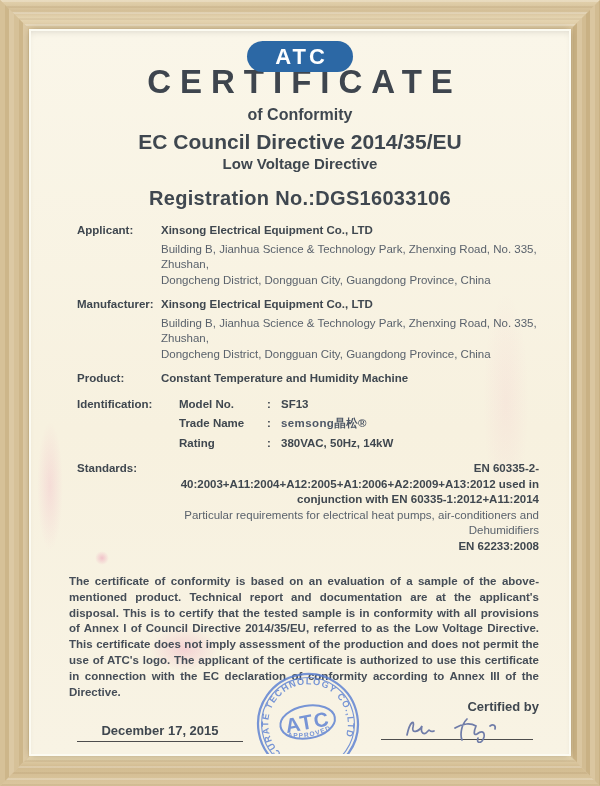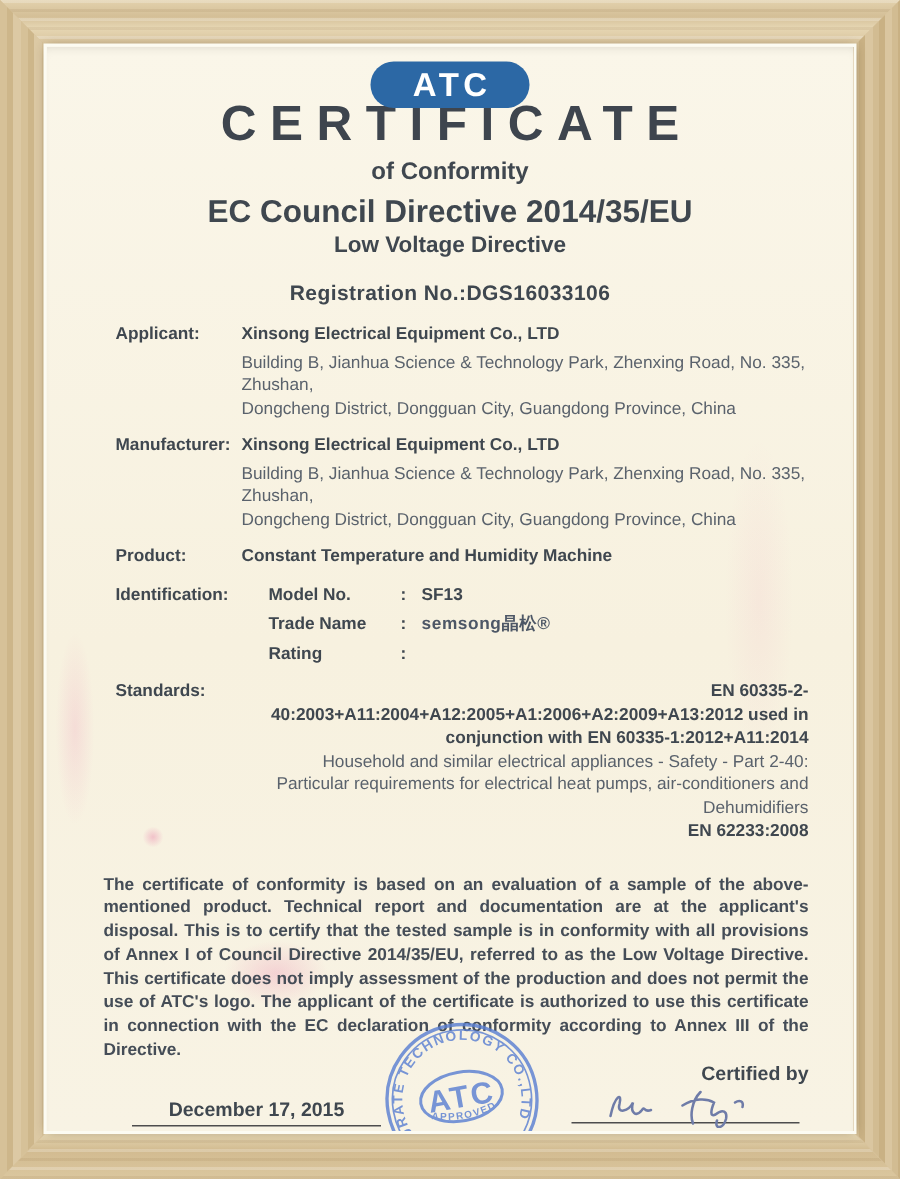--- a/index.html
+++ b/index.html
@@ -37,21 +37,21 @@
   
   .header{text-align:center;}
   .atc-pill{display:flex;align-items:center;justify-content:center;
     width:106px;height:31px;margin:2px auto -7px auto;border-radius:16px;
     background:#2c68a5;position:relative;z-index:2;}
   .atc-pill span{color:#fff;font-weight:bold;font-size:22px;letter-spacing:3px;padding-left:3px;}
   .cert-title{font-size:33px;font-weight:bold;letter-spacing:9px;color:#3e454e;margin-right:-9px;line-height:34px;}
   .sub1{font-size:16px;font-weight:bold;color:#3f474f;margin-top:7px;}
   .sub2{font-size:21px;font-weight:bold;color:#3f474f;margin-top:6px;}
   .sub3{font-size:15px;font-weight:bold;color:#3f474f;margin-top:1px;}
-  .reg{font-size:14px;font-weight:bold;color:#3f474f;margin-top:15px;letter-spacing:.3px;}
+  .reg{font-size:20px;font-weight:bold;color:#3f474f;margin-top:15px;letter-spacing:.3px;}
   
   .info{margin:13px 0 0 16px;font-size:11.5px;line-height:15.5px;}
   .row{display:grid;grid-template-columns:84px 1fr;margin-bottom:9px;}
   .lbl{font-weight:bold;color:#3f474f;}
   .val-name{font-weight:bold;color:#3f474f;margin-bottom:3px;}
   .addr{color:#5a626c;}
   .id-row{display:grid;grid-template-columns:88px 14px 1fr;margin-bottom:4px;padding-left:18px;}
   .id-name{font-weight:bold;color:#3f474f;}
   .id-sep{font-weight:bold;color:#3f474f;}
   .id-val{font-weight:bold;color:#3f474f;}
@@ -60,21 +60,21 @@
   .std-line.b{font-weight:bold;color:#3f474f;}
   
   .statement{margin:20px 0 0 8px;font-size:11.5px;line-height:15.8px;font-weight:bold;
     color:#454d57;text-align:justify;}
   
   .footer{position:relative;height:152px;margin-top:3px;font-size:11px;}
   .certified{position:absolute;top:-4px;right:0;width:150px;text-align:right;
     font-weight:bold;font-size:13px;color:#3f474f;}
   .sig-box{position:absolute;top:10px;right:6px;width:152px;height:26px;
     border-bottom:1.5px solid #4d4d4d;text-align:center;}
-  .date-box{position:absolute;top:20px;left:27px;width:166px;text-align:center;}
+  .date-box{position:absolute;top:20px;left:16px;width:166px;text-align:center;}
   .date-val{font-weight:bold;font-size:13px;color:#3f474f;border-bottom:1.5px solid #4d4d4d;padding-bottom:3px;}
   .stamp{position:absolute;left:194px;top:-32px;opacity:.82;transform:rotate(-10deg);pointer-events:none;}
 </style>
 </head>
 <body>
 
 <div class="wood wood-top">
     <div class="grain-h"></div>
   </div>
 <div class="wood wood-bottom">
@@ -132,28 +132,28 @@
             <span class="id-val">SF13</span>
           </div>
           <div class="id-row">
             <span class="id-name">Trade Name</span>
             <span class="id-sep">:</span>
             <span class="id-val brand">semsong晶松®</span>
           </div>
           <div class="id-row">
             <span class="id-name">Rating</span>
             <span class="id-sep">:</span>
+            <span class="id-val">380VAC, 50Hz, 14kW</span>
           </div>
         </div>
       </div>
       <div class="row" style="margin-bottom:0;">
         <div class="lbl">Standards:</div>
         <div>
             <div class="std-line b">EN 60335-2-40:2003+A11:2004+A12:2005+A1:2006+A2:2009+A13:2012 used in conjunction with EN 60335-1:2012+A11:2014</div>
-            <div class="std-line">Household and similar electrical appliances - Safety - Part 2-40:</div>
             <div class="std-line">Particular requirements for electrical heat pumps, air-conditioners and Dehumidifiers</div>
             <div class="std-line b">EN 62233:2008</div>
           </div>
       </div>
     </div>
 
     <div class="statement">The certificate of conformity is based on an evaluation of a sample of the above-mentioned product. Technical report and documentation are at the applicant's disposal. This is to certify that the tested sample is in conformity with all provisions of Annex I of Council Directive 2014/35/EU, referred to as the Low Voltage Directive. This certificate does not imply assessment of the production and does not permit the use of ATC's logo. The applicant of the certificate is authorized to use this certificate in connection with the EC declaration of conformity according to Annex III of the Directive.</div>
 
     <div class="footer">
       <div class="certified">Certified by</div>

